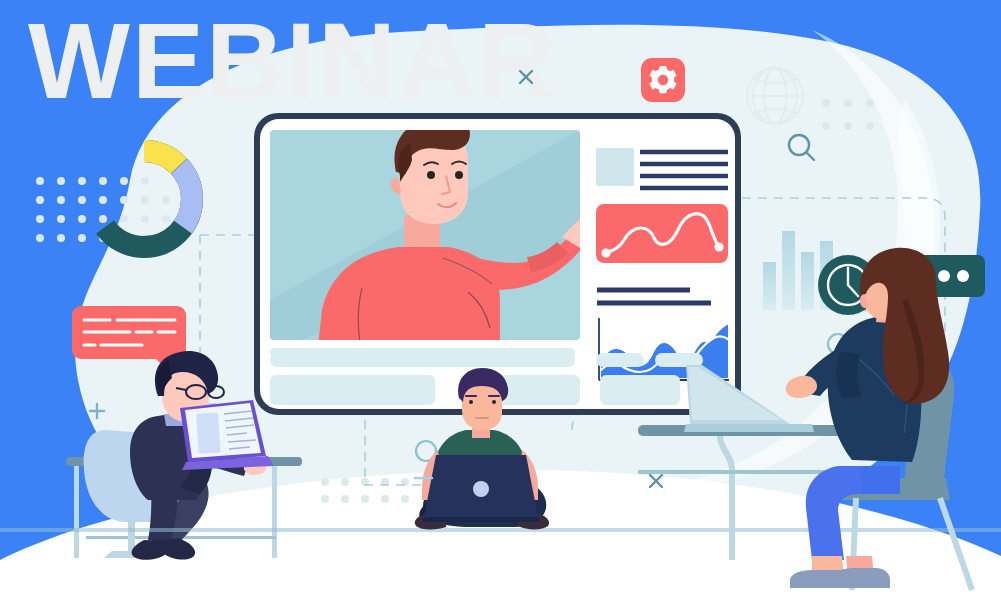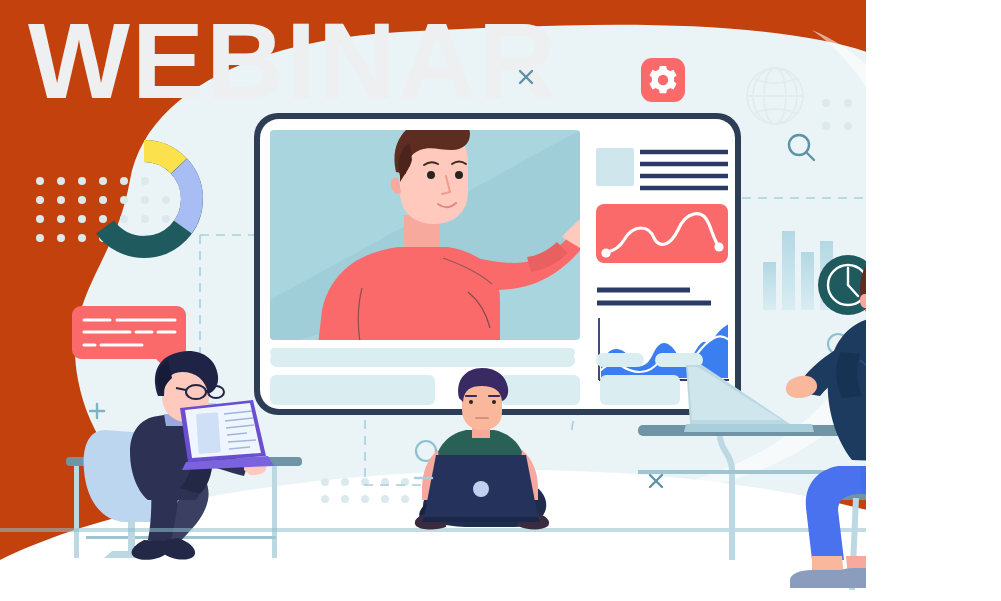--- a/index.html
+++ b/index.html
@@ -1,17 +1,17 @@
 <!DOCTYPE html>
 <html><head>
 <meta charset="utf-8">
 <style>
   html,body{margin:0;padding:0;background:#ffffff;}
   body{width:1001px;height:601px;overflow:hidden;font-family:"Liberation Sans",sans-serif;}
-  #stage{position:relative;width:866px;height:601px;background:#c2410c;overflow:hidden;}
+  #stage{position:relative;width:1001px;height:601px;background:#3b82f6;overflow:hidden;}
   #stage svg{display:block;}
 </style>
 </head>
 <body>
 
 <div id="stage">
 <svg width="1001" height="601" viewBox="0 0 1001 601" xmlns="http://www.w3.org/2000/svg">
 
   <defs>
     <linearGradient id="barGrad" x1="0" y1="0" x2="0" y2="1">

